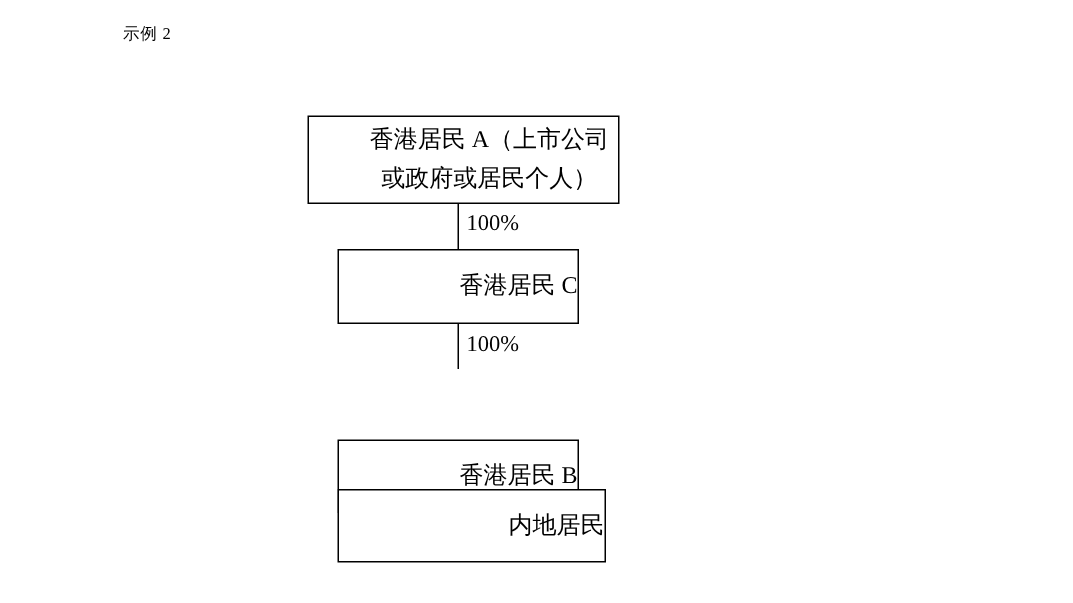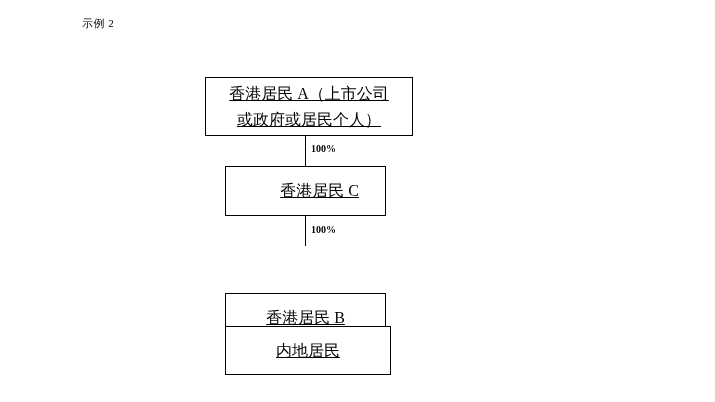--- a/index.html
+++ b/index.html
@@ -26,26 +26,25 @@
     white-space: nowrap;
   }
 
   .node-box {
     position: absolute;
     box-sizing: border-box;
     border: 1px solid #000000;
     background: #ffffff;
     display: flex;
     align-items: center;
-    justify-content: center;
+    justify-content: flex-end;
     text-align: center;
     font-size: 16px;
     line-height: 26px;
     z-index: 2;
-    text-decoration: underline;
   }
 
   #node-a {
     left: 205px;
     top: 77px;
     width: 208px;
     height: 59px;
     padding: 0 6px;
   }
 
@@ -61,21 +60,21 @@
     left: 225px;
     top: 245px;
     width: 161px;
     height: 49px;
     margin-top: 48px;
   }
 
   #node-d {
     left: 225px;
     top: 326px;
-    width: 166px;
+    width: 179px;
     height: 49px;
   }
 
   .node-text {
     display: block;
     white-space: pre-line;
   }
 
   .connector {
     position: absolute;
@@ -84,25 +83,24 @@
     background: #000000;
     z-index: 1;
   }
 
   #connector-a-c { top: 136px; height: 31px; }
   #connector-c-b { top: 216px; height: 30px; }
   #connector-b-d { top: 294px; height: 33px; }
 
   .edge-label {
     position: absolute;
-    font-size: 10px;
+    font-size: 15px;
     line-height: 16px;
     white-space: nowrap;
     z-index: 3;
-    font-weight: bold;
   }
 
   #label-a-c { left: 311px; top: 141px; }
   #label-c-b { left: 311px; top: 222px; }
 </style>
 </head>
 <body>
 
 <div id="page-title">示例 2</div>
 

